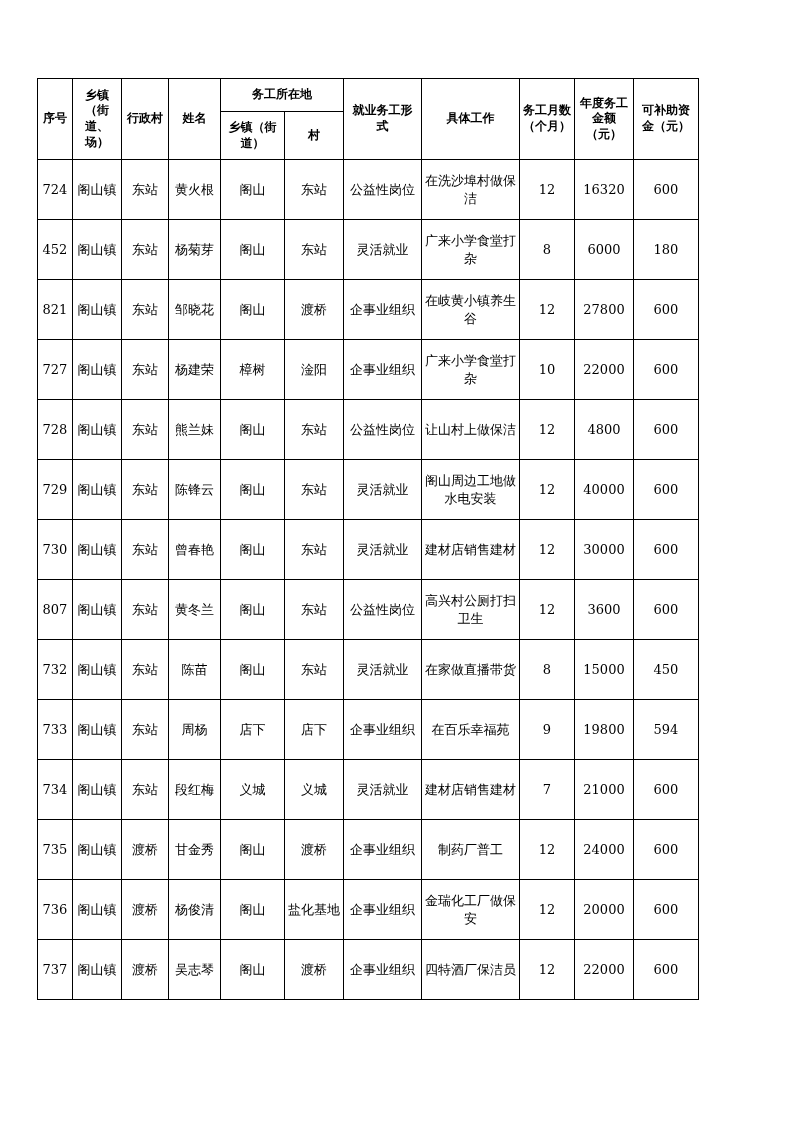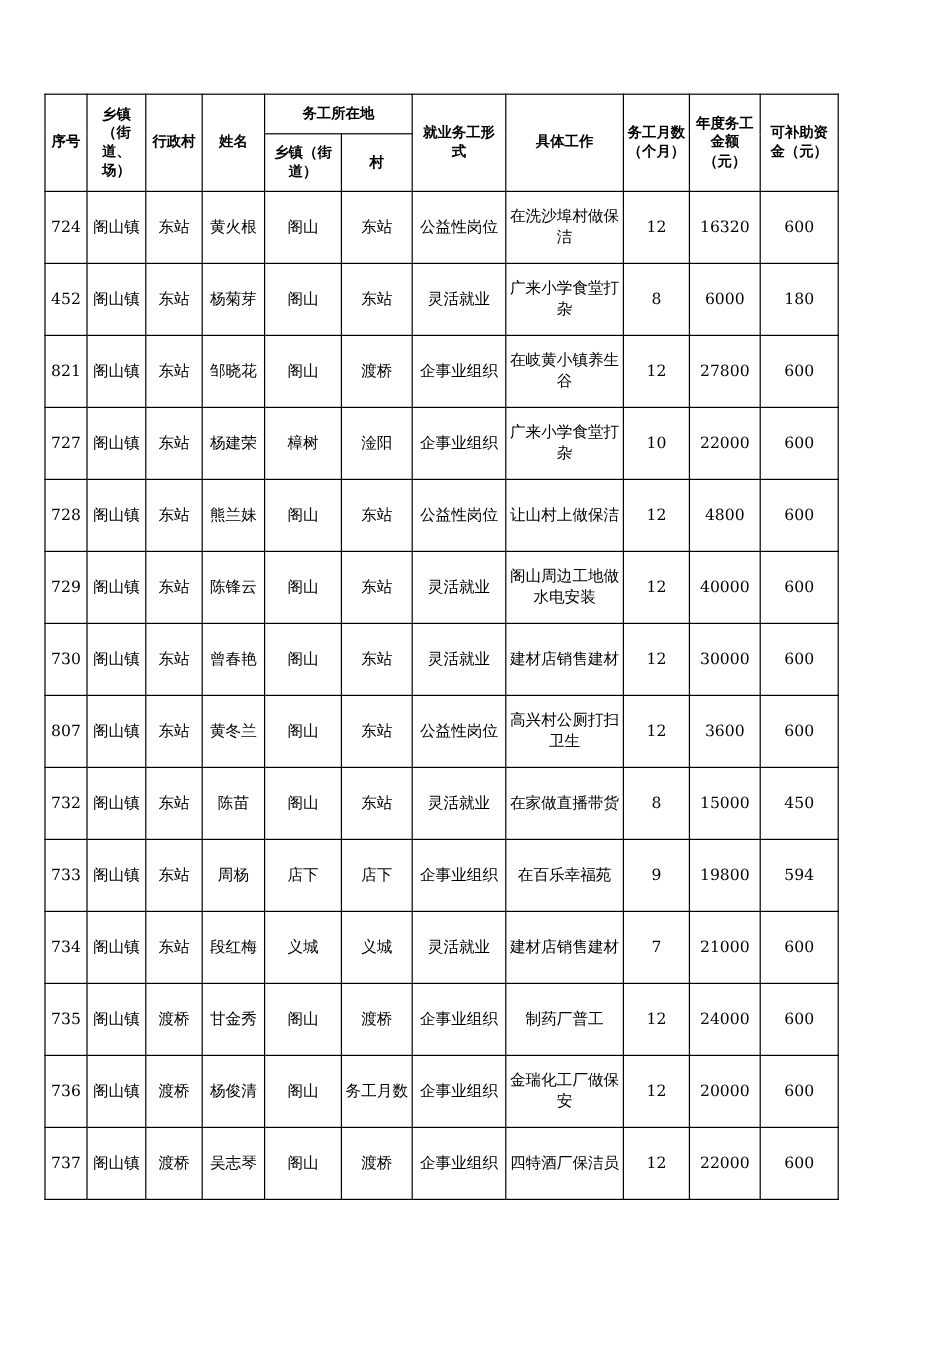--- a/index.html
+++ b/index.html
@@ -253,21 +253,21 @@
           <td>12</td>
           <td>24000</td>
           <td>600</td>
         </tr>
         <tr>
           <td>736</td>
           <td>阁山镇</td>
           <td>渡桥</td>
           <td>杨俊清</td>
           <td>阁山</td>
-          <td>务工月数</td>
+          <td>盐化基地</td>
           <td>企事业组织</td>
           <td>金瑞化工厂做保安</td>
           <td>12</td>
           <td>20000</td>
           <td>600</td>
         </tr>
         <tr>
           <td>737</td>
           <td>阁山镇</td>
           <td>渡桥</td>

